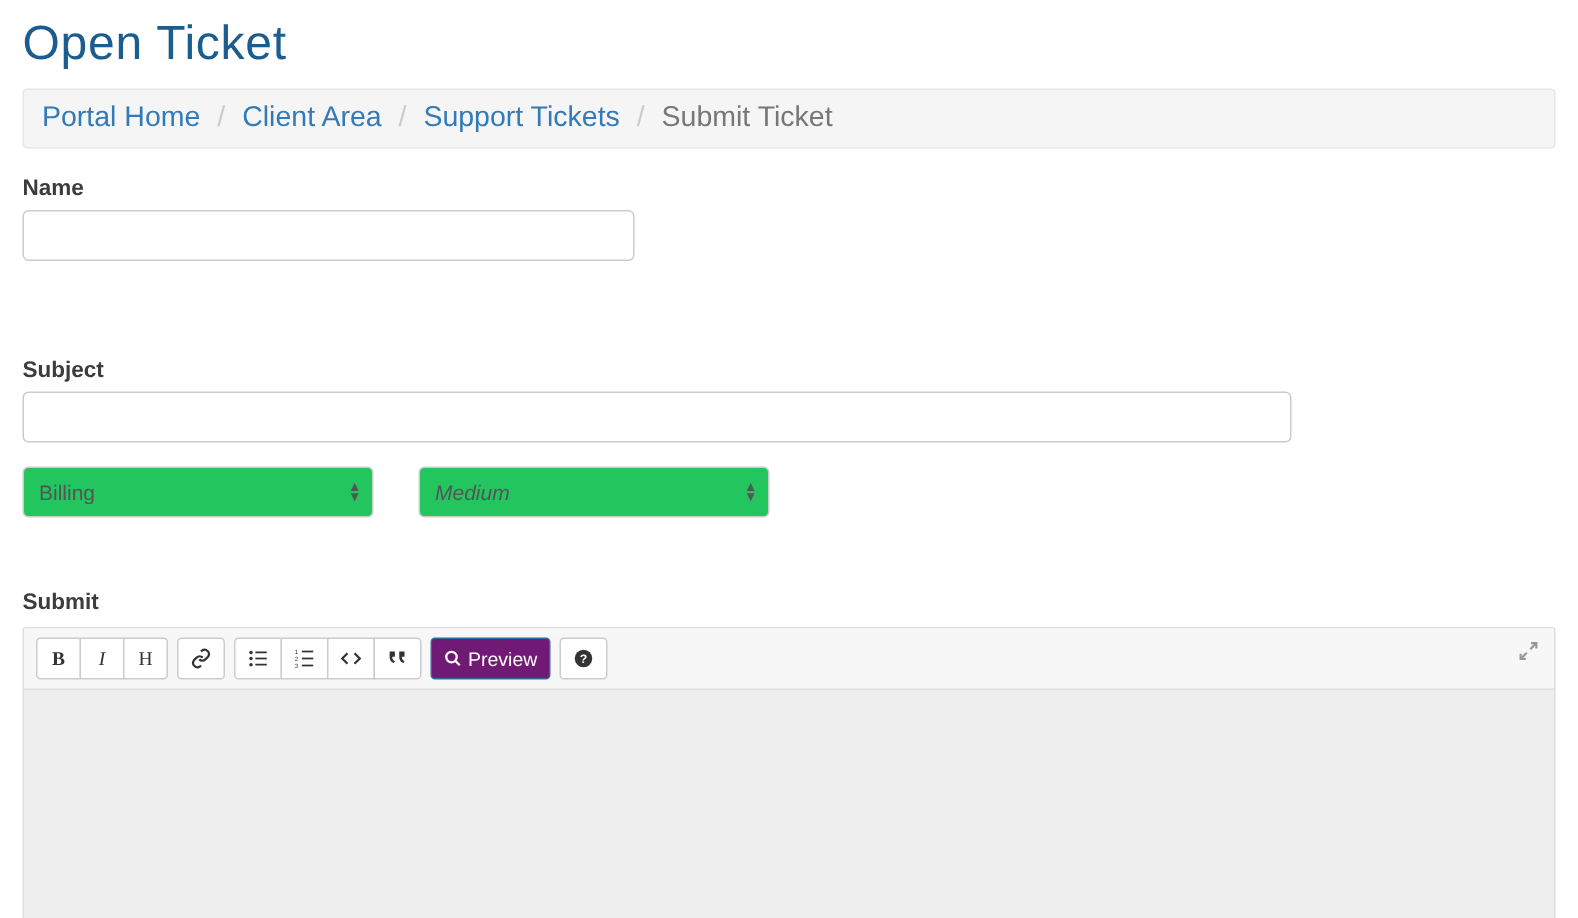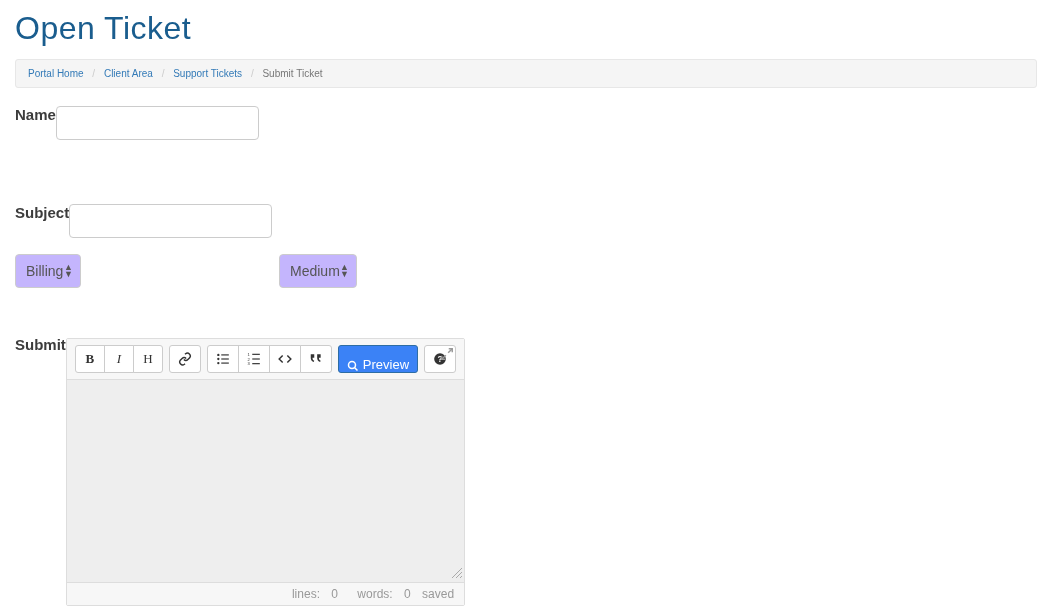--- a/index.html
+++ b/index.html
@@ -18,34 +18,34 @@
     color: #1a5d8e;
     margin: 10px 0 12px 0;
     letter-spacing: 0.5px;
   }
   .breadcrumb {
     background: #f5f5f5;
     border: 1px solid #e7e7e7;
     border-radius: 3px;
     padding: 8px 12px;
     margin-bottom: 18px;
-    font-size: 10px;
+    font-size: 19px;
     color: #777;
   }
   .breadcrumb a {
     color: #337ab7;
     text-decoration: none;
   }
   .breadcrumb .sep {
     color: #ccc;
     padding: 0 6px;
   }
   .breadcrumb .active { color: #777; }
   .row { display: flex; gap: 30px; margin-bottom: 16px; }
-  .field { display: flex; flex-direction: row; }
+  .field { display: flex; flex-direction: column; }
   .field.half { width: 408px; }
   .field.full { width: 100%; margin-top: 48px; }
   .field.quarter { width: 234px; }
   label {
     font-weight: 700;
     color: #3c3c3c;
     font-size: 15px;
     margin-bottom: 6px;
   }
   input.text, select.sel {
@@ -53,21 +53,21 @@
     border: 1px solid #ccc;
     border-radius: 4px;
     padding: 6px 10px;
     font-size: 14px;
     color: #555;
     background: #fff;
   }
   select.sel {
     appearance: none;
     -webkit-appearance: none;
-    background: #c4b5fd;
+    background: #22c55e;
     padding-right: 16px;
   }
   .select-wrap { position: relative; }
   .select-caret {
     position: absolute;
     right: 8px;
     top: 50%;
     transform: translateY(-50%);
     pointer-events: none;
     font-size: 9px;
@@ -102,26 +102,25 @@
     display: inline-flex;
     align-items: center;
     justify-content: center;
     cursor: pointer;
   }
   .btn-group .tb-btn:not(:first-child) { margin-left: -1px; }
   .btn-group .tb-btn:first-child { border-radius: 3px 0 0 3px; }
   .btn-group .tb-btn:last-child { border-radius: 0 3px 3px 0; }
   .btn-group .tb-btn:only-child { border-radius: 3px; }
   .tb-btn.preview {
-    background: #3b82f6;
+    background: #701a75;
     border-color: #2e6da4;
     color: #fff;
     border-radius: 3px;
     gap: 4px;
-    align-items: flex-end;
   }
   .tb-btn svg { display: block; }
   .fullscreen-icon {
     position: absolute;
     right: 10px;
     top: 8px;
     color: #999;
     cursor: pointer;
   }
   .editor-body {
@@ -183,21 +182,21 @@
         <option>Billing</option>
       </select>
       <span class="select-caret">
           <span>▲</span>
           <span>▼</span>
         </span>
     </div>
   </div>
   <div class="field quarter">
     <div class="select-wrap">
-      <select class="sel" style="width:100%;">
+      <select class="sel" style="width:100%;font-style:italic;">
         <option>Medium</option>
       </select>
       <span class="select-caret">
           <span>▲</span>
           <span>▼</span>
         </span>
     </div>
   </div>
 </div>
 

